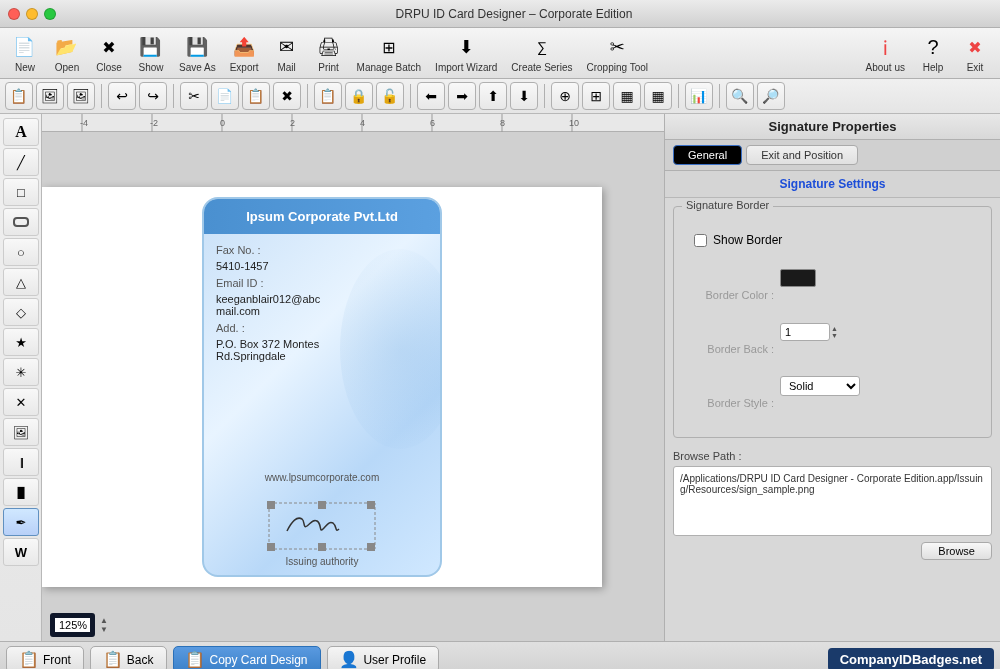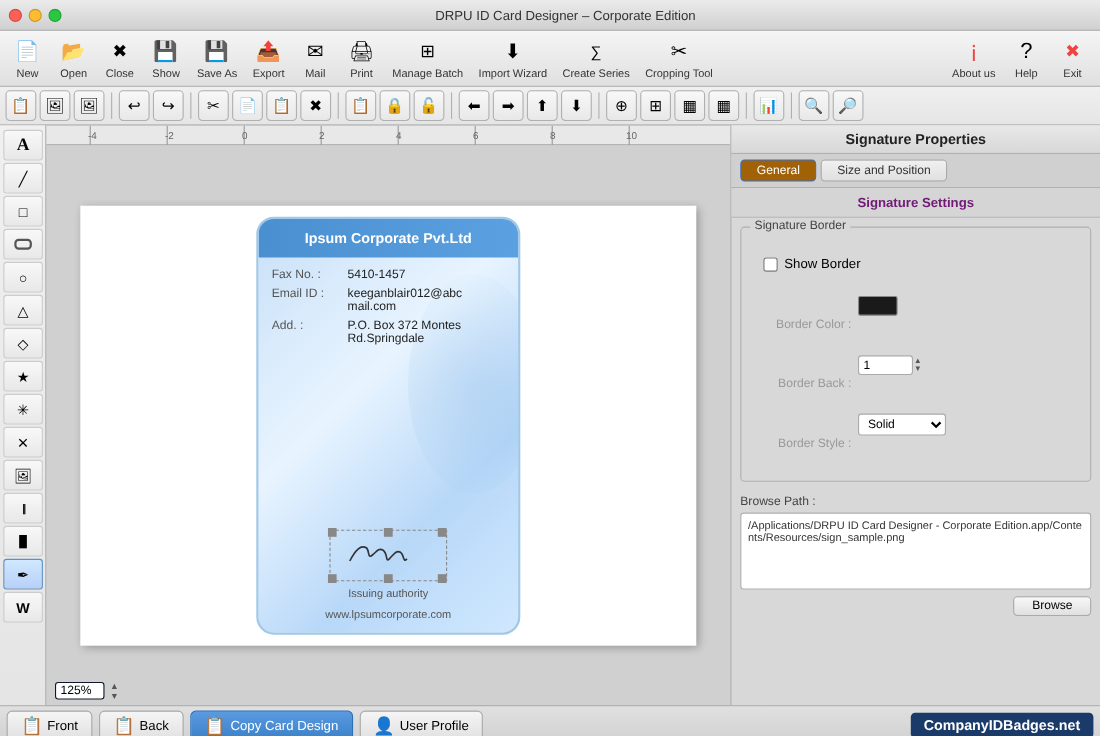--- a/index.html
+++ b/index.html
@@ -128,21 +128,20 @@
       display: flex;
       align-items: center;
     }
     #canvas-content {
       background: #d0d0d0;
       position: relative;
       overflow: hidden;
       height: calc(100% - 18px);
       display: flex;
       align-items: center;
-      justify-content: center;
     }
     #white-page {
       width: 560px;
       height: 400px;
       background: white;
       position: relative;
       box-shadow: 2px 2px 8px rgba(0,0,0,0.3);
       display: flex;
       align-items: center;
       justify-content: center;
@@ -169,21 +168,21 @@
       font-size: 13px;
       border-radius: 12px 12px 0 0;
     }
     #card-body {
       padding: 10px 12px;
       font-size: 11px;
       color: #333;
       flex: 1;
       position: relative;
     }
-    .card-field { margin-bottom: 5px; display: flex; gap: 4px; }
+    .card-field { margin-bottom: 5px; display: flex; gap: 4px; flex-direction: column; }
     .card-label { min-width: 65px; color: #555; }
     .card-value { color: #222; }
     #card-signature-area {
       padding: 8px 12px;
       text-align: center;
       position: relative;
     }
     #card-footer-text {
       text-align: center;
       font-size: 10px;
@@ -210,21 +209,21 @@
     #zoom-control {
       position: absolute;
       bottom: 4px;
       left: 8px;
       display: flex;
       align-items: center;
       gap: 4px;
     }
     #zoom-display {
       background: white;
-      border: 1px solid #0f172a;
+      border: 5px solid #0f172a;
       border-radius: 3px;
       padding: 1px 4px;
       font-size: 11px;
       width: 45px;
     }
     .zoom-arrow {
       font-size: 8px;
       cursor: pointer;
       color: #555;
     }
@@ -255,28 +254,28 @@
       background: #d0d0d0;
       border-bottom: 1px solid #b0b0b0;
     }
     .panel-tab {
       padding: 3px 14px;
       border-radius: 4px;
       cursor: pointer;
       font-size: 11px;
       border: 1px solid #aaa;
     }
-    .panel-tab.active { background: #a16207; color: white; border-color: #3a6fc4; }
+    .panel-tab.active { background: #000000; color: white; border-color: #3a6fc4; }
     .panel-tab.inactive { background: linear-gradient(to bottom, #f0f0f0, #e0e0e0); color: #333; }
 
     #settings-title {
       text-align: center;
       font-size: 12px;
       font-weight: bold;
-      color: #701a75;
+      color: #1d4ed8;
       padding: 6px;
       background: #d5d5d5;
       border-bottom: 1px solid #b8b8b8;
     }
 
     #panel-content {
       padding: 8px;
       flex: 1;
       overflow-y: auto;
     }
@@ -616,37 +615,37 @@
             <div class="card-field">
               <span class="card-label">Email ID : </span>
               <span class="card-value">keeganblair012@abc<br>mail.com</span>
             </div>
             <div class="card-field">
               <span class="card-label">Add.      : </span>
               <span class="card-value">P.O. Box 372 Montes<br>Rd.Springdale</span>
             </div>
           </div>
 
+          <div id="card-footer-text">www.lpsumcorporate.com</div>
           <div id="card-signature-area">
             <svg width="110" height="50" viewBox="0 0 110 50">
 
               <rect x="2" y="2" width="106" height="46" fill="none" stroke="#888" stroke-width="1" stroke-dasharray="3,2"></rect>
 
               <rect x="0" y="0" width="8" height="8" fill="#888"></rect>
               <rect x="51" y="0" width="8" height="8" fill="#888"></rect>
               <rect x="100" y="0" width="8" height="8" fill="#888"></rect>
               <rect x="0" y="42" width="8" height="8" fill="#888"></rect>
               <rect x="51" y="42" width="8" height="8" fill="#888"></rect>
               <rect x="100" y="42" width="8" height="8" fill="#888"></rect>
 
               <path d="M20,30 C25,20 30,15 35,18 C38,20 36,28 40,25 C44,22 46,18 50,20 C55,23 52,32 56,28 C60,24 62,20 66,22 C70,25 68,32 72,28" stroke="#333" stroke-width="1.5" fill="none" id="sig-path"></path>
             </svg>
             <div id="issuing-label">Issuing authority</div>
           </div>
-          <div id="card-footer-text">www.lpsumcorporate.com</div>
         </div>
       </div>
 
       <div id="zoom-control">
         <div id="zoom-display">
           <span>125%</span>
         </div>
         <div class="spinner-arrows">
           <span class="zoom-arrow">▲</span>
           <span class="zoom-arrow">▼</span>
@@ -654,21 +653,21 @@
       </div>
     </div>
   </div>
 
   <div id="right-panel">
     <div id="panel-header">
       <div id="panel-title">Signature Properties</div>
     </div>
     <div id="panel-tabs">
       <div class="panel-tab active">General</div>
-      <div class="panel-tab inactive">Size and Position</div>
+      <div class="panel-tab inactive">Exit and Position</div>
     </div>
     <div id="settings-title">Signature Settings</div>
 
     <div id="panel-content">
 
       <div class="section-box">
         <span class="section-label">Signature Border</span>
         <div class="checkbox-row" style="margin-top:6px;">
           <input type="checkbox" style="">
           <label>Show Border</label>
@@ -692,21 +691,21 @@
           <select class="select-input">
             <option>Solid</option>
             <option>Dashed</option>
             <option>Dotted</option>
           </select>
         </div>
       </div>
 
       <div class="browse-section">
         <div class="browse-label">Browse Path :</div>
-        <div class="browse-path-box">/Applications/DRPU ID Card Designer - Corporate Edition.app/Contents/Resources/sign_sample.png</div>
+        <div class="browse-path-box">/Applications/DRPU ID Card Designer - Corporate Edition.app/Issuing/Resources/sign_sample.png</div>
         <button class="browse-btn">Browse</button>
       </div>
     </div>
   </div>
 </div>
 
 <div id="bottom-bar">
   <button class="bottom-btn">
     <span class="icon">📋</span>
     <span>Front</span>

